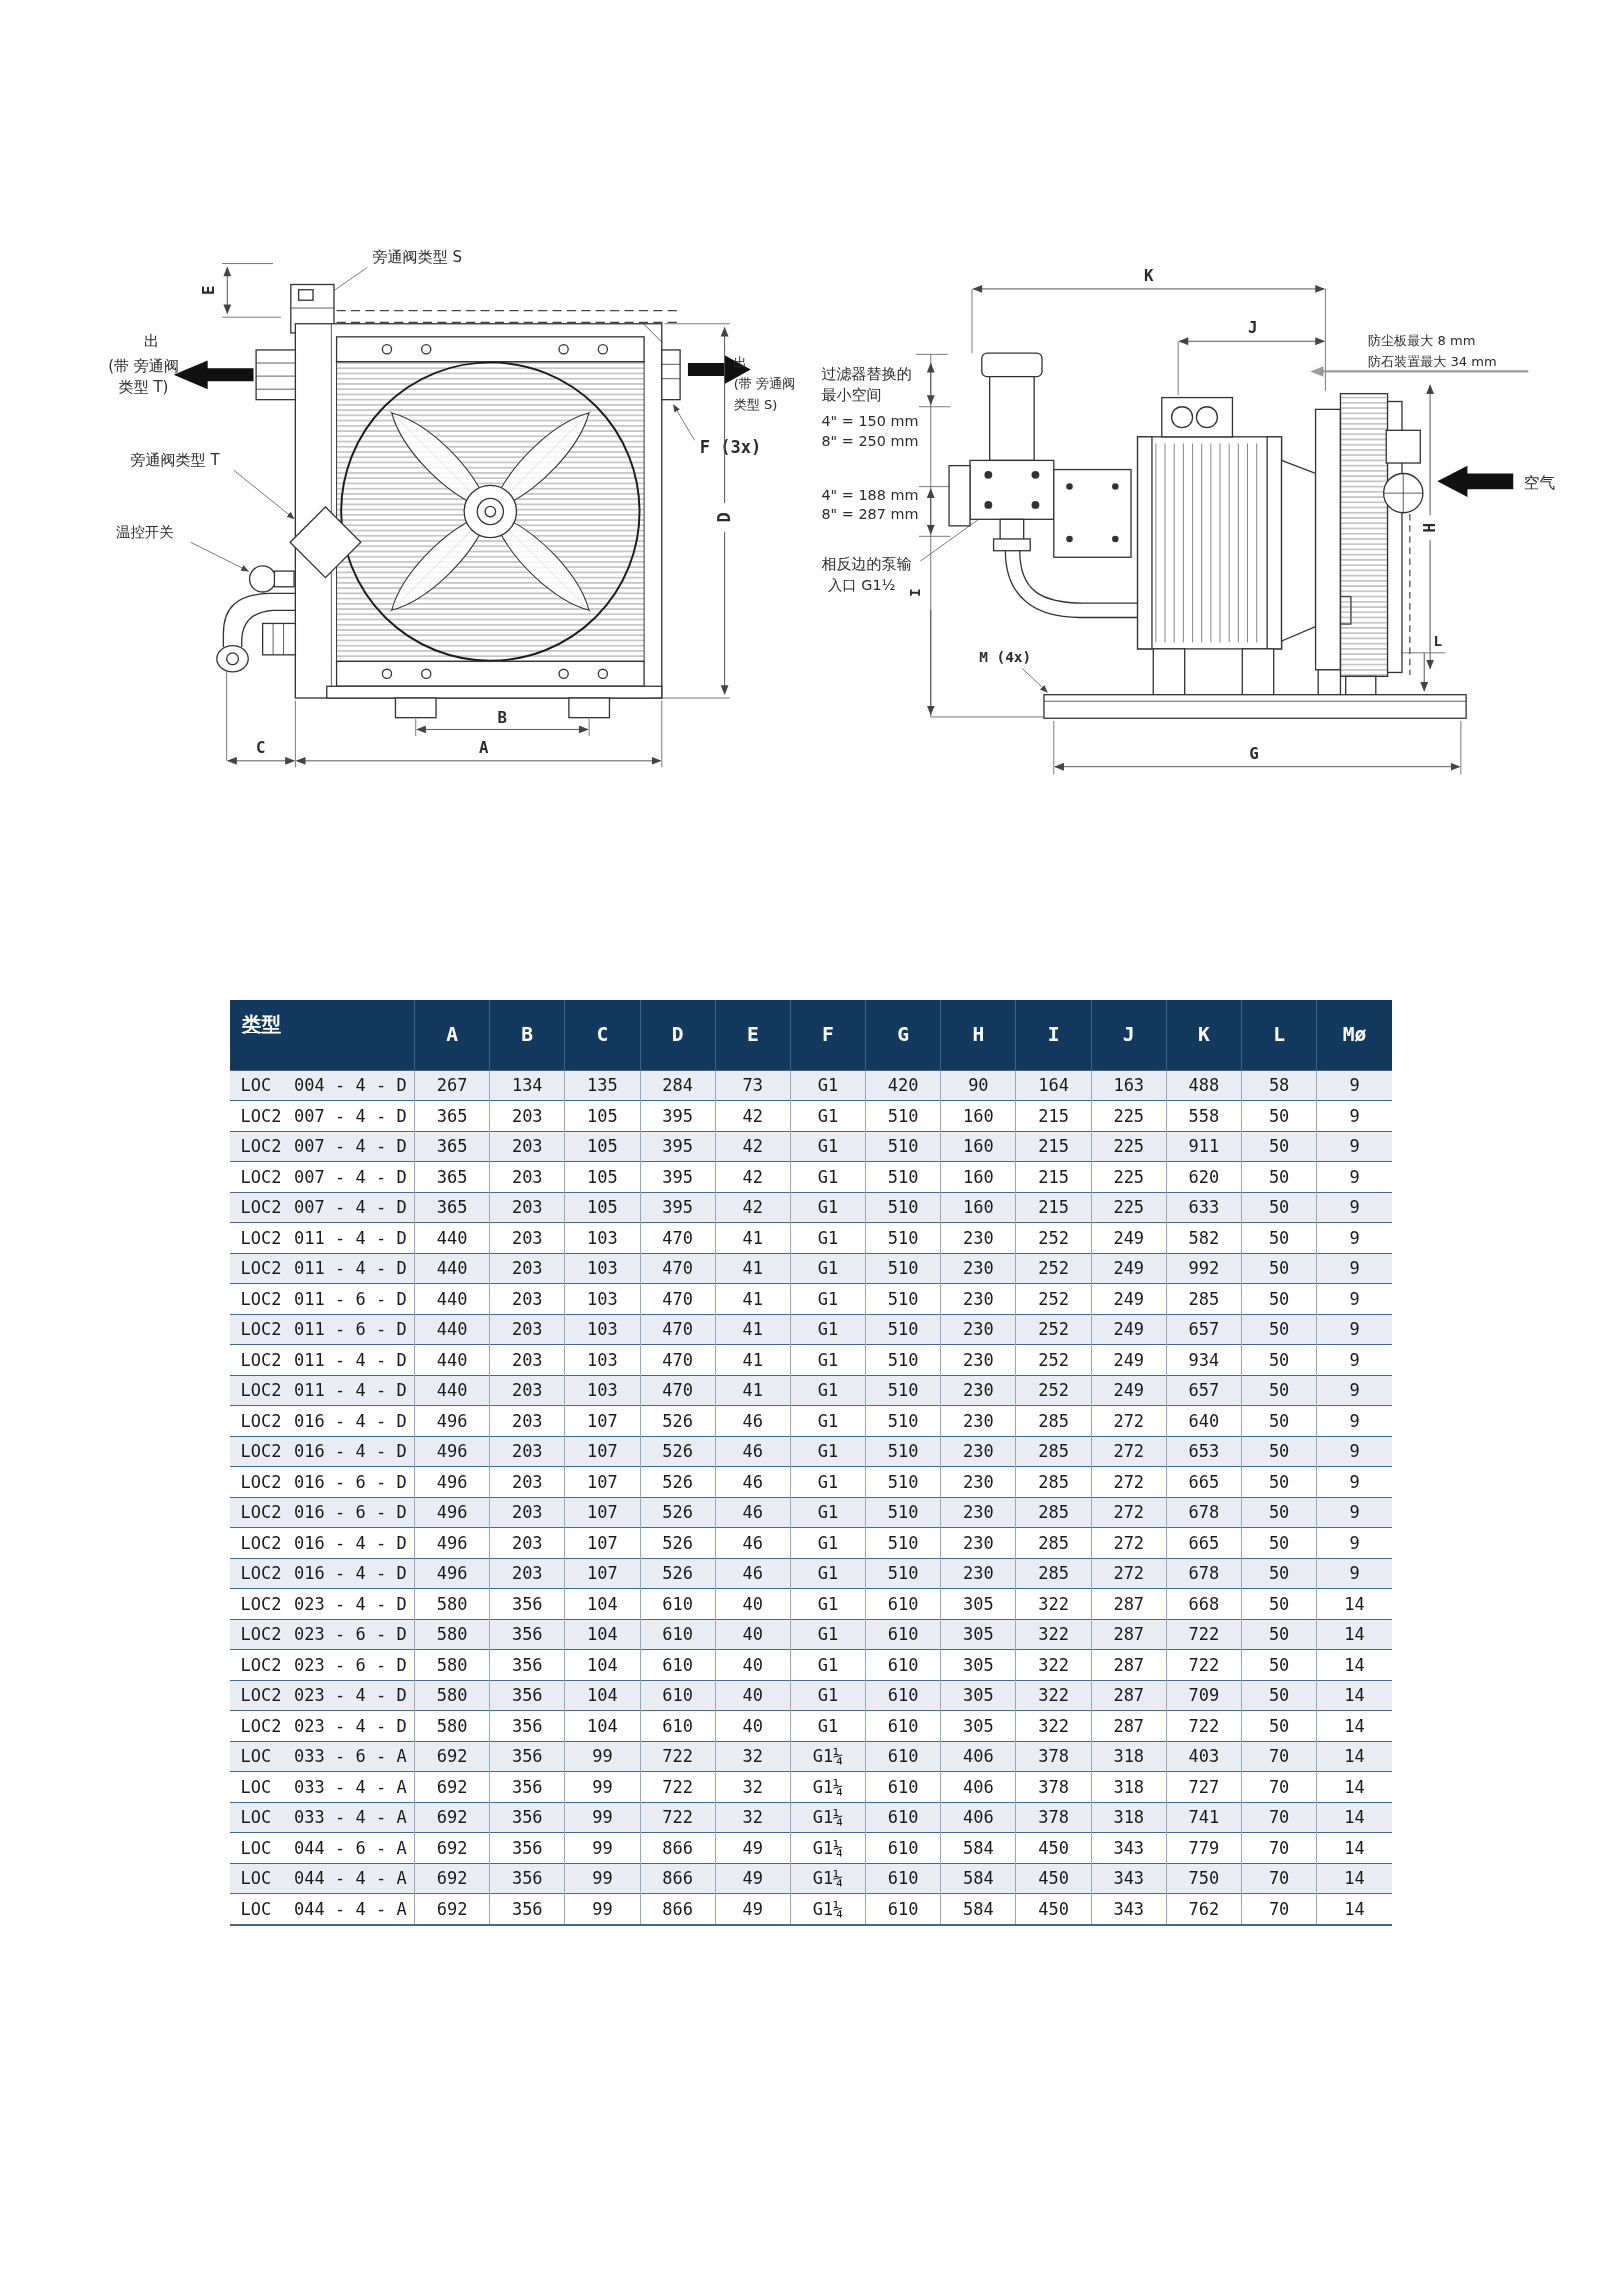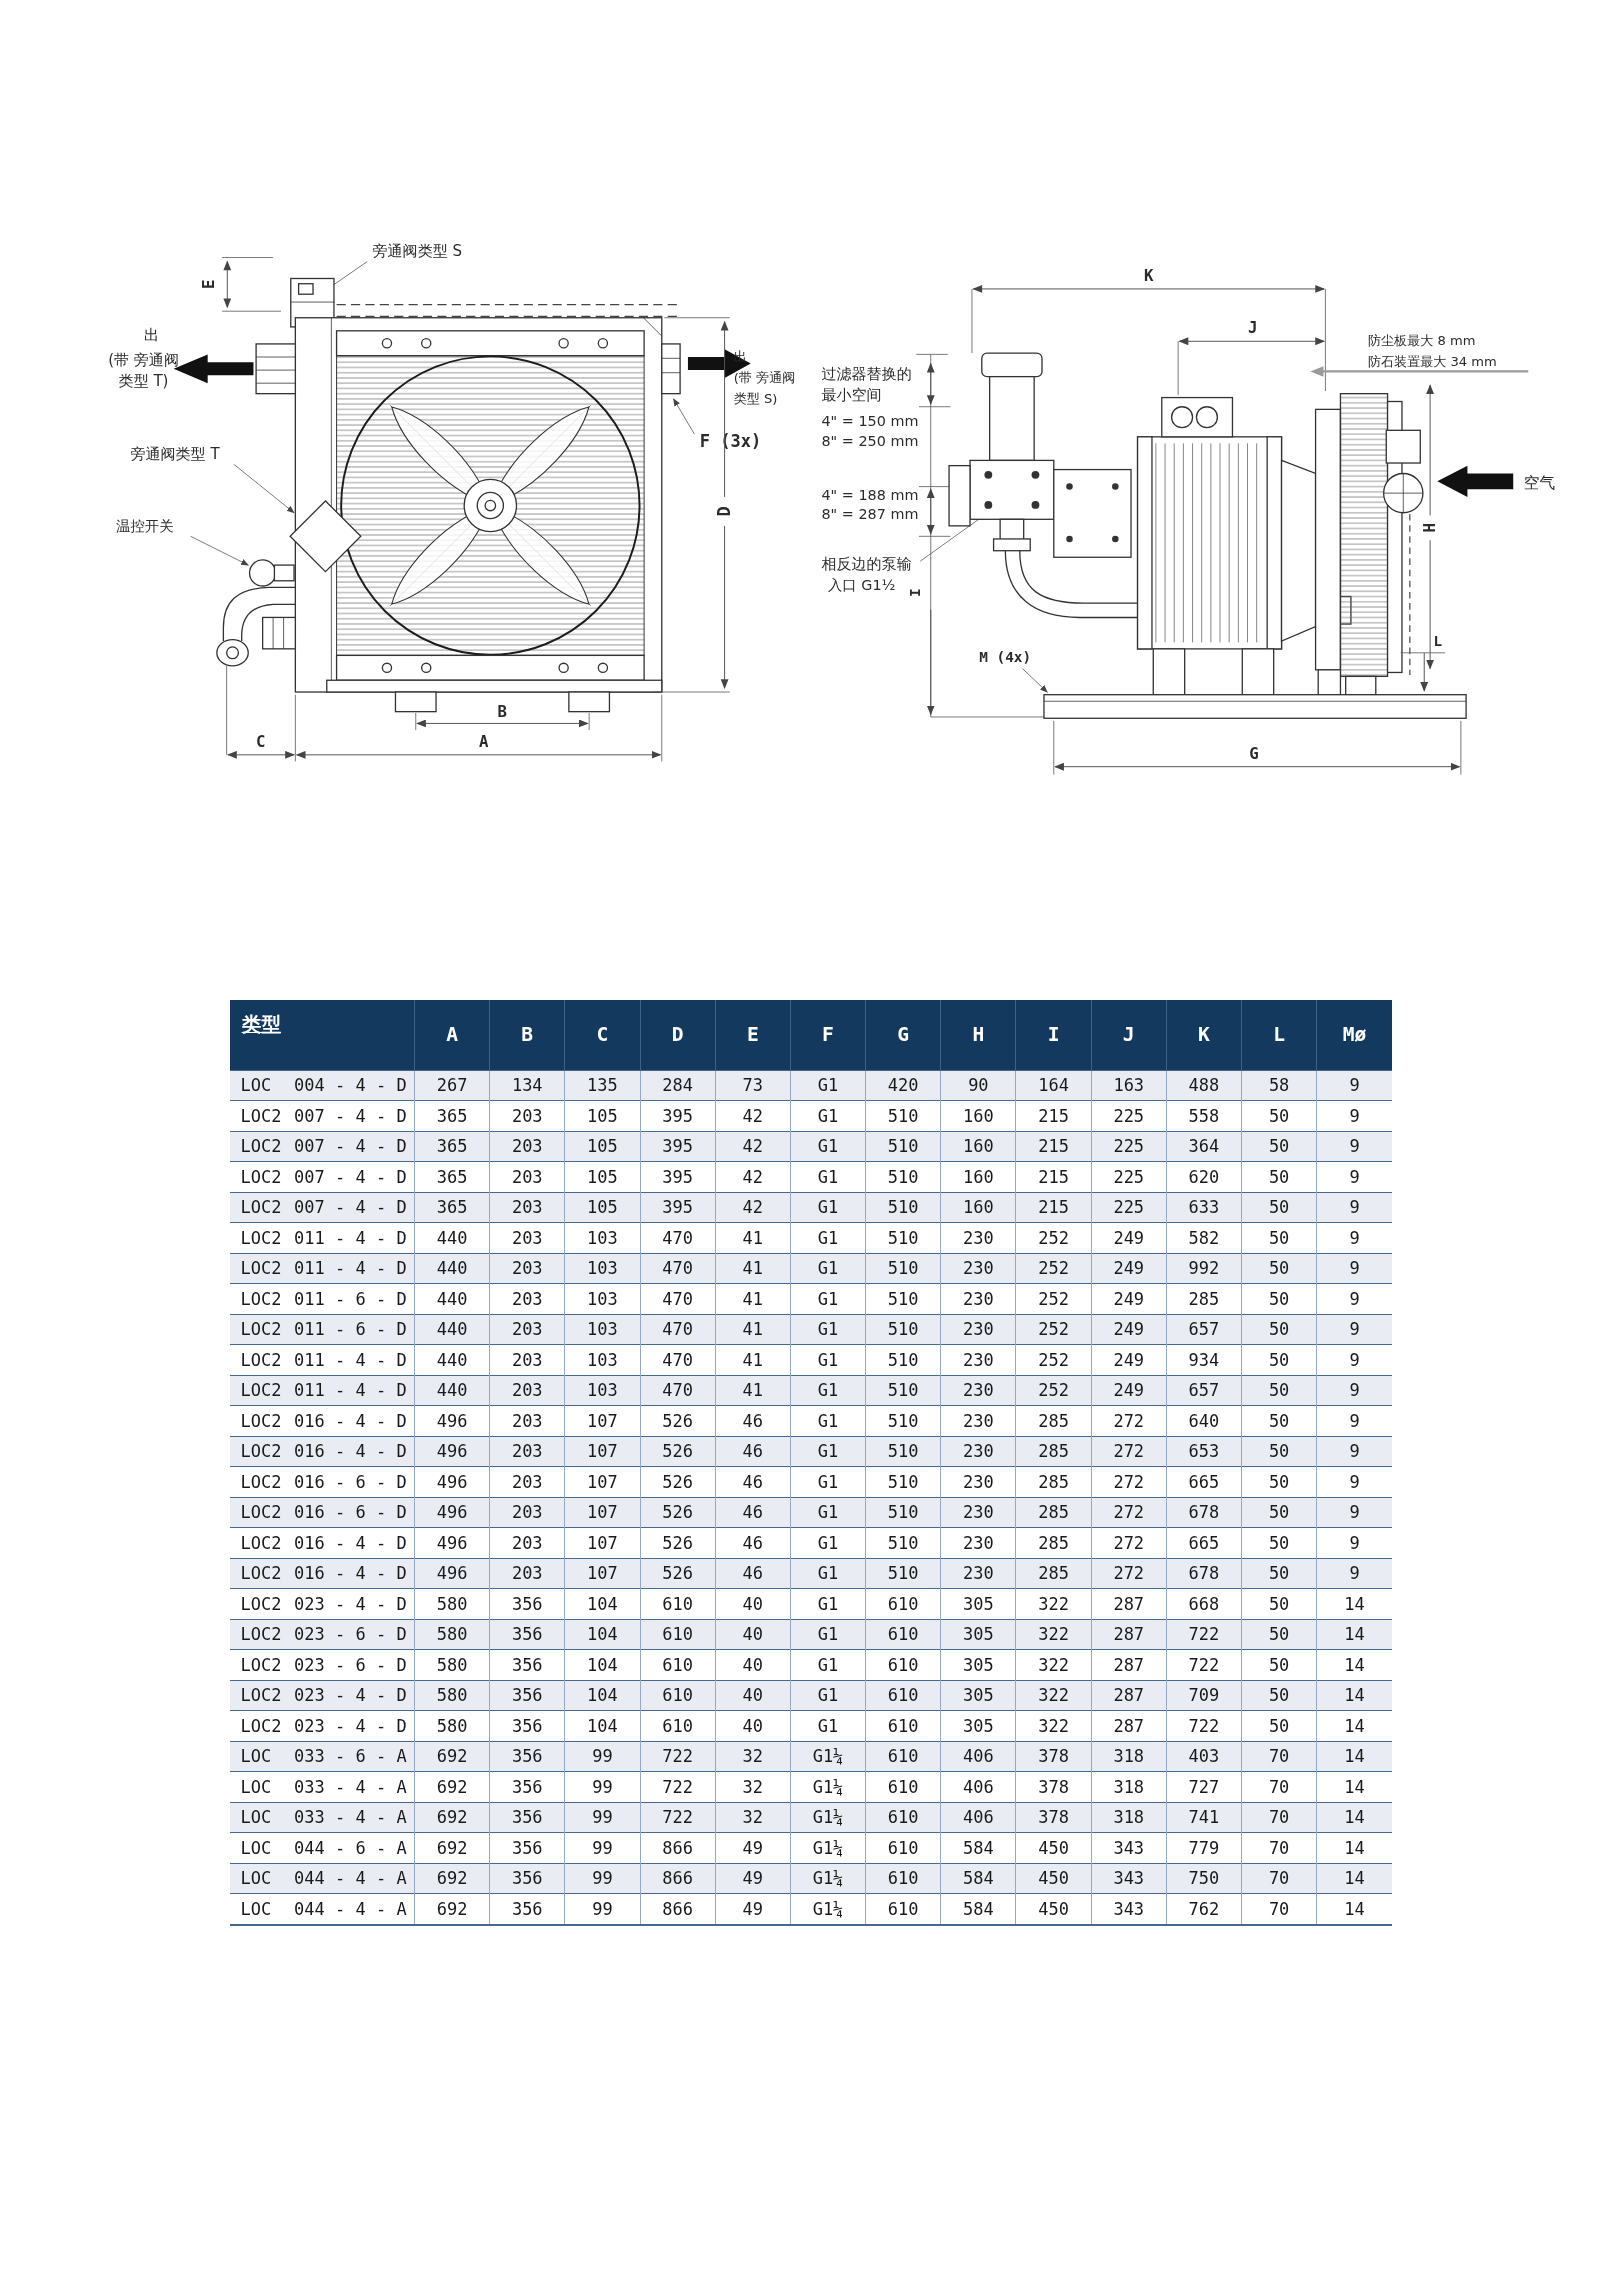--- a/index.html
+++ b/index.html
@@ -1,21 +1,21 @@
 <!DOCTYPE html>
 <html style="font-size:10.5px"><head>
 <meta charset="utf-8">
 <style>
   html,body{margin:0;padding:0;background:#e6e6e6;}
   .page{position:relative;width:1623px;height:2295px;background:#ffffff;overflow:hidden;
         font-family:"DejaVu Sans",sans-serif;color:#1a1a1a;}
   
   .logo{position:absolute;left:141px;top:71px;width:419px;height:118px;}
   
-  .diag-front{position:absolute;left:65px;top:234px;width:746px;height:530px;}
+  .diag-front{position:absolute;left:65px;top:240px;width:746px;height:530px;}
   .diag-side{position:absolute;left:792px;top:243px;width:805px;height:550px;}
   svg text{fill:#2b2b2b;}
   .zh{font-family:"DejaVu Sans",sans-serif;}
   .dimlab{font-family:"DejaVu Sans Mono",monospace;font-weight:bold;}
   .thin{stroke:#555;stroke-width:1.2;fill:none;}
   .dim{stroke:#555;stroke-width:1.5;fill:none;}
   .ln{stroke:#333;stroke-width:2;fill:#fff;}
   .ln-nf{stroke:#333;stroke-width:2;fill:none;}
   .ln1{stroke:#333;stroke-width:1.2;fill:none;}
   
@@ -391,21 +391,21 @@
       <td>365</td>
       <td>203</td>
       <td>105</td>
       <td>395</td>
       <td>42</td>
       <td>G1</td>
       <td>510</td>
       <td>160</td>
       <td>215</td>
       <td>225</td>
-      <td>364</td>
+      <td>911</td>
       <td>50</td>
       <td>9</td>
     </tr>
 
     <tr>
       <td class="series">LOC2</td>
       <td class="model">007 - 4 - D - C</td>
       <td>365</td>
       <td>203</td>
       <td>105</td>

